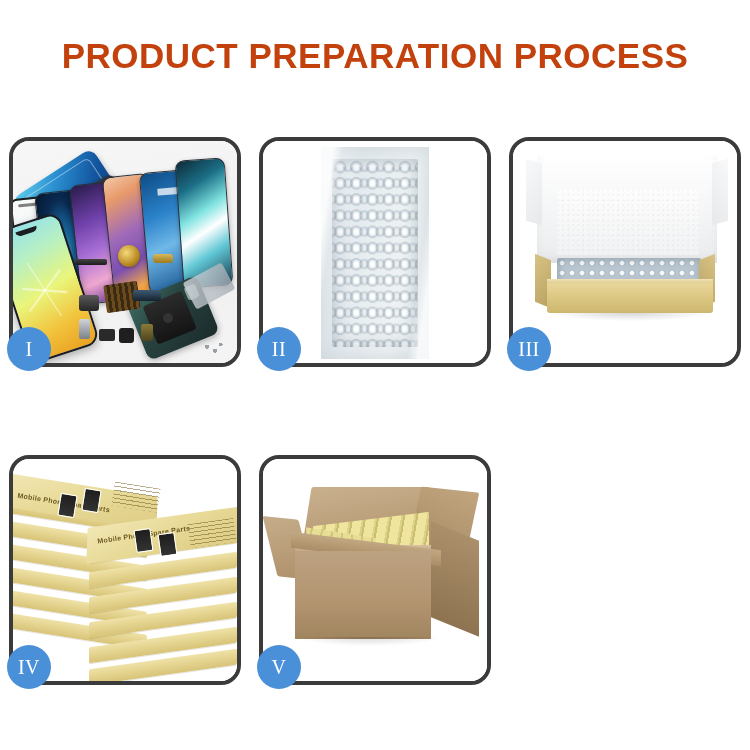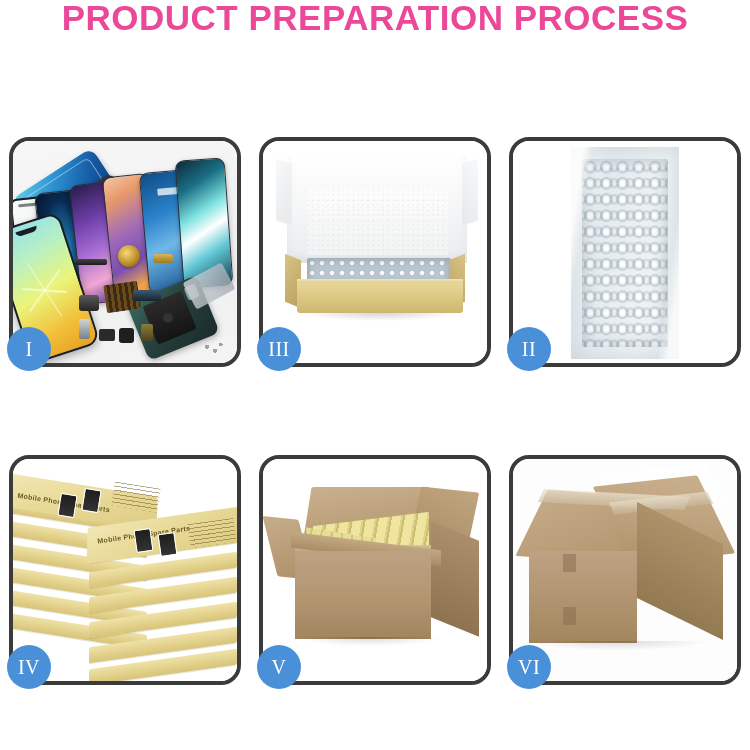--- a/index.html
+++ b/index.html
@@ -15,21 +15,22 @@
     background: #ffffff;
   }
 
   
   .header { position: absolute; top: 0; left: 0; width: 750px; }
   .title {
     text-align: center;
     font-size: 35px;
     font-weight: 700;
     letter-spacing: 0.5px;
-    color: #ec4899;
+    color: #c2410c;
+    padding-top: 38px;
     line-height: 1.0;
     font-family: "Liberation Sans", sans-serif;
   }
   .subtitle {
     text-align: center;
     font-size: 15.5px;
     color: #1a1a1a;
     padding-top: 14px;
     letter-spacing: 0.1px;
     font-family: "Liberation Sans", sans-serif;
@@ -496,41 +497,41 @@
         <div class="part pt6"></div>
         <div class="part pt7"></div>
         <div class="part pt8"></div>
         <div class="part pt9"></div>
         <div class="screws"></div>
       </div>
       <div class="badge">I</div>
     </div>
 
     <div class="panel">
+      <div class="panel-inner p2">
+        <div class="bag"></div>
+        <div class="bubbles"></div>
+        <div class="bubbles2"></div>
+        <div class="bagsheen"></div>
+      </div>
+      <div class="badge">II</div>
+    </div>
+
+    <div class="panel">
       <div class="panel-inner p3">
         <div class="m-lid"></div>
         <div class="m-foam"></div>
         <div class="m-inner-bubble"></div>
         <div class="m-left"></div>
         <div class="m-right"></div>
         <div class="m-rim"></div>
         <div class="m-front"></div>
         <div class="m-shadow"></div>
       </div>
       <div class="badge">III</div>
-    </div>
-
-    <div class="panel">
-      <div class="panel-inner p2">
-        <div class="bag"></div>
-        <div class="bubbles"></div>
-        <div class="bubbles2"></div>
-        <div class="bagsheen"></div>
-      </div>
-      <div class="badge">II</div>
     </div>
 
     <div class="panel">
       <div class="panel-inner p4">
         <div class="stack">
           <div class="sbox sL sL6"></div>
           <div class="sbox sL sL5"></div>
           <div class="sbox sL sL4"></div>
           <div class="sbox sL sL3"></div>
           <div class="sbox sL sL2"></div>
@@ -566,30 +567,15 @@
         <div class="c-flap-left"></div>
         <div class="c-side"></div>
         <div class="c-top-rim"></div>
         <div class="c-flap-front"></div>
         <div class="c-body"></div>
         <div class="c-shadow"></div>
       </div>
       <div class="badge">V</div>
     </div>
 
-    <div class="panel">
-      <div class="panel-inner p6">
-        <div class="s-glint"></div>
-        <div class="s-top"></div>
-        <div class="s-top2"></div>
-        <div class="s-tape"></div>
-        <div class="s-tape2"></div>
-        <div class="s-right"></div>
-        <div class="s-front"></div>
-        <div class="s-seam"></div>
-        <div class="s-seam2"></div>
-        <div class="s-shadow"></div>
-      </div>
-      <div class="badge">VI</div>
-    </div>
 
   </div>
 </div>
 
 </body></html>

